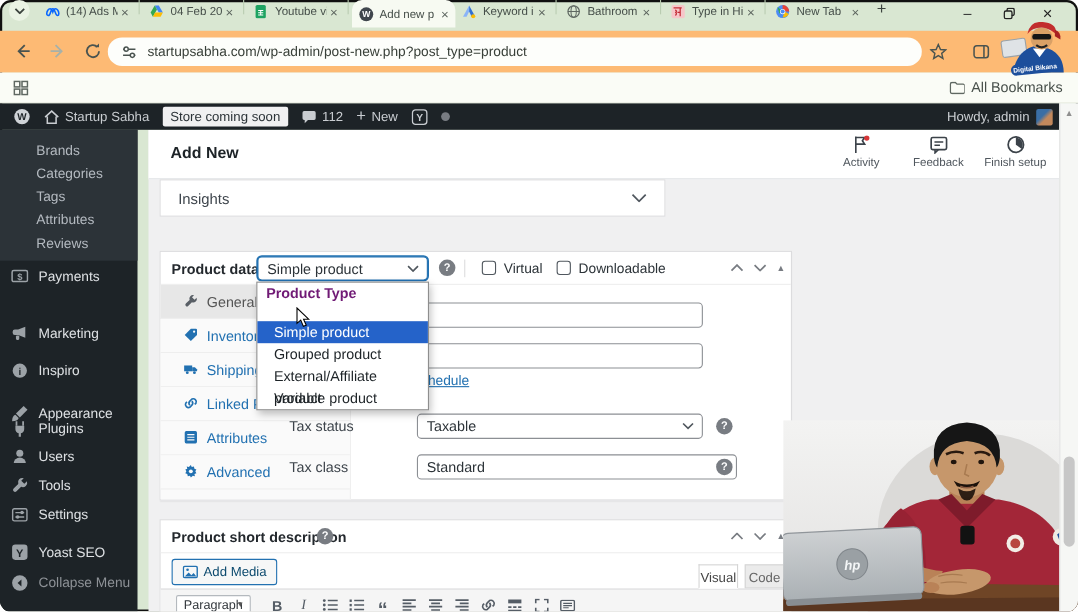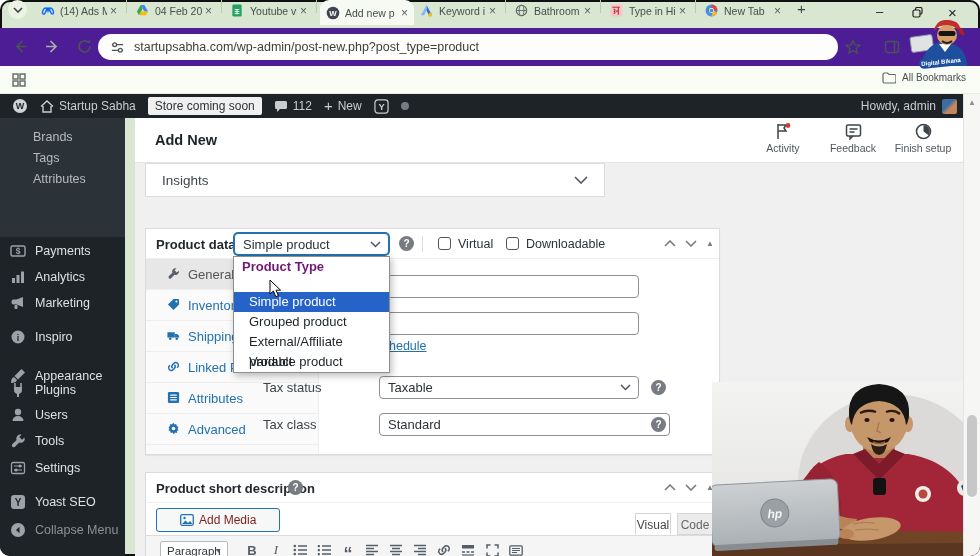--- a/index.html
+++ b/index.html
@@ -14,26 +14,26 @@
 .tab{height:22px;width:88px;display:flex;align-items:center;padding:0 6px;border-radius:8px;color:#454e49;font-size:10.5px;margin-bottom:3px;flex:none}
 .tab.active{background:#f7faf2;height:25px;border-radius:9px 9px 0 0;margin-bottom:0;width:94px}
 .tab .fav{width:14px;height:14px;margin-right:5px;flex:none}
 .tab .t{flex:1;overflow:hidden;white-space:nowrap}
 .tab .x{font-size:12px;color:#5a635d;margin-left:3px;line-height:1}
 .sep{width:1px;height:13px;background:#b9ccb1;margin:0 3px 8px;flex:none}
 .newtab{font-size:15px;color:#3c443f;margin:0 0 7px 10px}
 .winctl{position:absolute;top:4px;font-size:13px;color:#222;z-index:7}
 
 
-#toolbar{position:absolute;top:28px;left:0;right:0;height:38px;background:#4c1d95}
+#toolbar{position:absolute;top:28px;left:0;right:0;height:38px;background:#fdba74}
 .navbtn{position:absolute;top:10px;width:18px;height:18px;color:#4a5450}
 #urlbar{position:absolute;left:98px;top:6px;width:740px;height:26px;background:#fdfefb;border-radius:13px;display:flex;align-items:center;font-size:12.5px;color:#394039;padding:0 12px;gap:9px}
 
 #bookmarksbar{position:absolute;top:66px;left:0;right:0;height:28px;background:#fafcf6;border-bottom:1px solid #e7ebe0}
-#allbm{position:absolute;right:14px;top:6px;display:flex;gap:6px;font-size:10px;color:#474f4a}
+#allbm{position:absolute;right:14px;top:6px;display:flex;align-items:center;gap:6px;font-size:13px;color:#474f4a}
 #profilebadge{position:absolute;left:908px;top:20px;width:64px;height:50px;z-index:6}
 
 
 #adminbar{position:absolute;top:94px;left:0;width:963px;height:24px;background:#1d2327;color:#c9cdd1;display:flex;align-items:center;font-size:12px;z-index:5}
 #adminbar .grp{display:flex;align-items:center;gap:5px;margin-left:12px}
 .ab-badge{background:#f0f0f1;color:#2c3338;font-size:12px;padding:2px 7px;border-radius:2px}
 .ab-dot{width:8px;height:8px;border-radius:50%;background:#787c82}
 .ab-right{margin-left:auto;display:flex;align-items:center;gap:6px;margin-right:6px}
 .ab-avatar{width:15px;height:15px;border-radius:2px;background:linear-gradient(135deg,#3a6ea5 40%,#c2885c 60%)}
 
@@ -78,21 +78,21 @@
 .txtinput{position:absolute;width:260px;height:23px;border:1px solid #8c8f94;border-radius:4px;background:#fff;font:13px "Liberation Sans",sans-serif;padding:0 6px}
 .flabel{position:absolute;font-size:13px;color:#3c434a}
 .linkfrag{position:absolute;font-size:12.5px;color:#2271b1;text-decoration:underline}
 
 #typedropdown{position:absolute;left:233px;top:256px;width:157px;background:#fff;border:1px solid #8e8e8e;box-shadow:2px 3px 7px rgba(0,0,0,.25);z-index:20;font-size:13px}
 #typedropdown .dhead{height:35px;line-height:20px;padding-left:8px;font-weight:bold;color:#701a75}
 #typedropdown .dopt{height:20px;line-height:20px;padding-left:15px;color:#1d2327}
 #typedropdown .dopt.sel{background:#2563c9;color:#fff}
 
 #sdpanel{left:145px;top:472px;width:575px;height:90px}
-#addmedia{position:absolute;left:10px;top:35px;height:24px;display:flex;align-items:center;gap:5px;padding:0 23px;background:#f6f7f7;border:1px solid #2271b1;border-radius:3px;color:#7f1d1d;font-size:12px}
+#addmedia{position:absolute;left:10px;top:35px;height:24px;display:flex;align-items:center;gap:5px;padding:0 9px;background:#f6f7f7;border:1px solid #2271b1;border-radius:3px;color:#0c4a6e;font-size:12px}
 .edtab{position:absolute;width:36px;height:22px;line-height:22px;text-align:center;font-size:12px;border:1px solid #d5d5d5}
 #tab-visual{left:489px;top:40px;background:#fff;border-bottom-color:#fff;color:#444;z-index:2}
 #tab-code{left:531px;top:40px;background:#ebebeb;color:#666}
 #edtoolbar{position:absolute;left:0;top:62px;right:0;height:28px;background:#f5f5f5;border-top:1px solid #dcdcde}
 #pselect{position:absolute;left:14px;top:5px;width:68px;height:19px;background:#fff;border:1px solid #b4b9be;border-radius:2px;font-size:11.5px;color:#32373c;display:flex;align-items:center;padding-left:6px}
 #pselect .car{position:absolute;right:5px;font-size:7px;color:#555}
 #edbtns{position:absolute;left:94px;top:4px;display:flex}
 .tbtn{width:24px;height:20px;display:flex;align-items:center;justify-content:center;color:#555d66}
 .tbtn.b{font-weight:bold;font-size:13px}
 .tbtn.i{font-style:italic;font-size:13px;font-family:"Liberation Serif",serif}
@@ -341,42 +341,34 @@
       </div>
     <div class="ab-right">
       <span>Howdy, admin</span>
       <span class="ab-avatar"></span>
     </div>
   </div>
 
   <div id="sidebar">
     <div id="submenu">
       <div class="subitem">Brands</div>
+      <div class="subitem">Categories</div>
       <div class="subitem">Tags</div>
       <div class="subitem">Attributes</div>
+      <div class="subitem">Reviews</div>
     </div>
 
     <div class="menuitem" style="top:120px">
       <span class="mi">
           <svg width="16" height="16" viewBox="0 0 16 16">
             <rect x="1" y="3" width="14" height="10" rx="1.5" fill="none" stroke="currentColor" stroke-width="1.4"></rect>
             <text x="8" y="11.2" text-anchor="middle" font-size="8.5" font-weight="bold" fill="currentColor">$</text>
           </svg>
         </span>
       <span>Payments</span>
-    </div>
-    <div class="menuitem" style="top:146px">
-      <span class="mi">
-          <svg width="16" height="16" viewBox="0 0 16 16">
-            <rect x="2" y="9" width="3" height="5" fill="currentColor"></rect>
-            <rect x="6.5" y="6" width="3" height="8" fill="currentColor"></rect>
-            <rect x="11" y="2.5" width="3" height="11.5" fill="currentColor"></rect>
-          </svg>
-        </span>
-      <span>Analytics</span>
     </div>
     <div class="menuitem" style="top:172px">
       <span class="mi">
           <svg width="16" height="16" viewBox="0 0 16 16">
             <path d="M13 2v10L6.5 9.5H3.5A2 2 0 0 1 1.5 7.5v-1A2 2 0 0 1 3.5 4.5h3z" fill="currentColor"></path>
             <rect x="4.5" y="10" width="3" height="4" rx="1" fill="currentColor"></rect>
           </svg>
         </span>
       <span>Marketing</span>
     </div>

